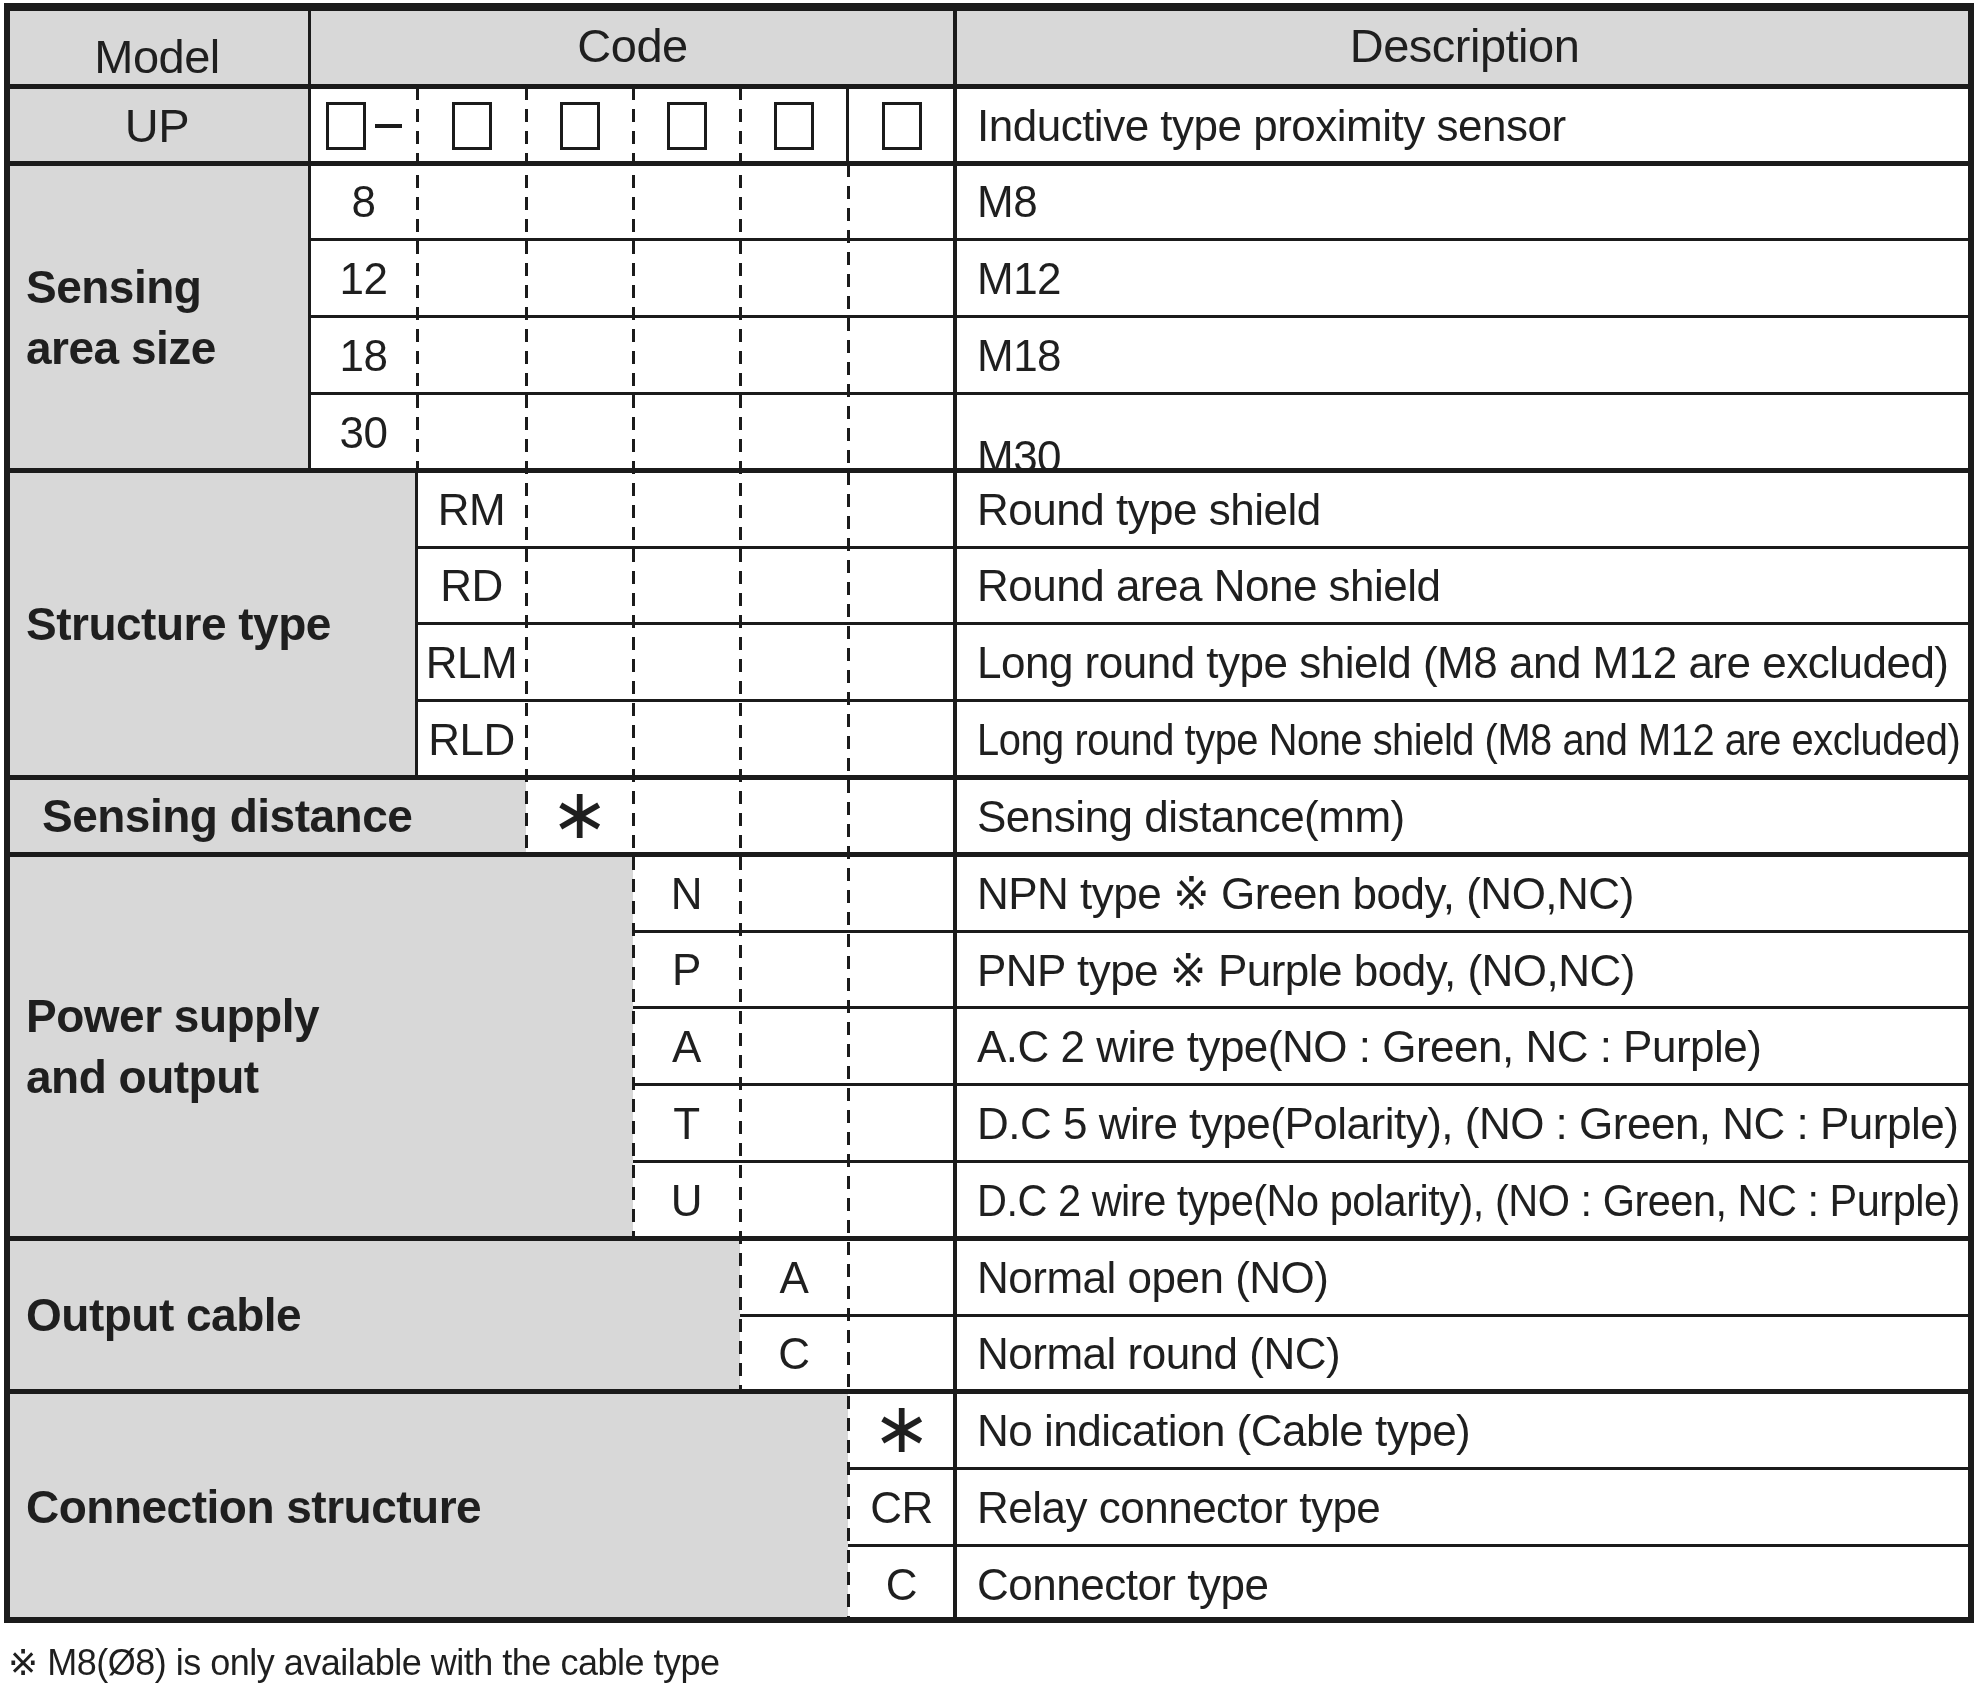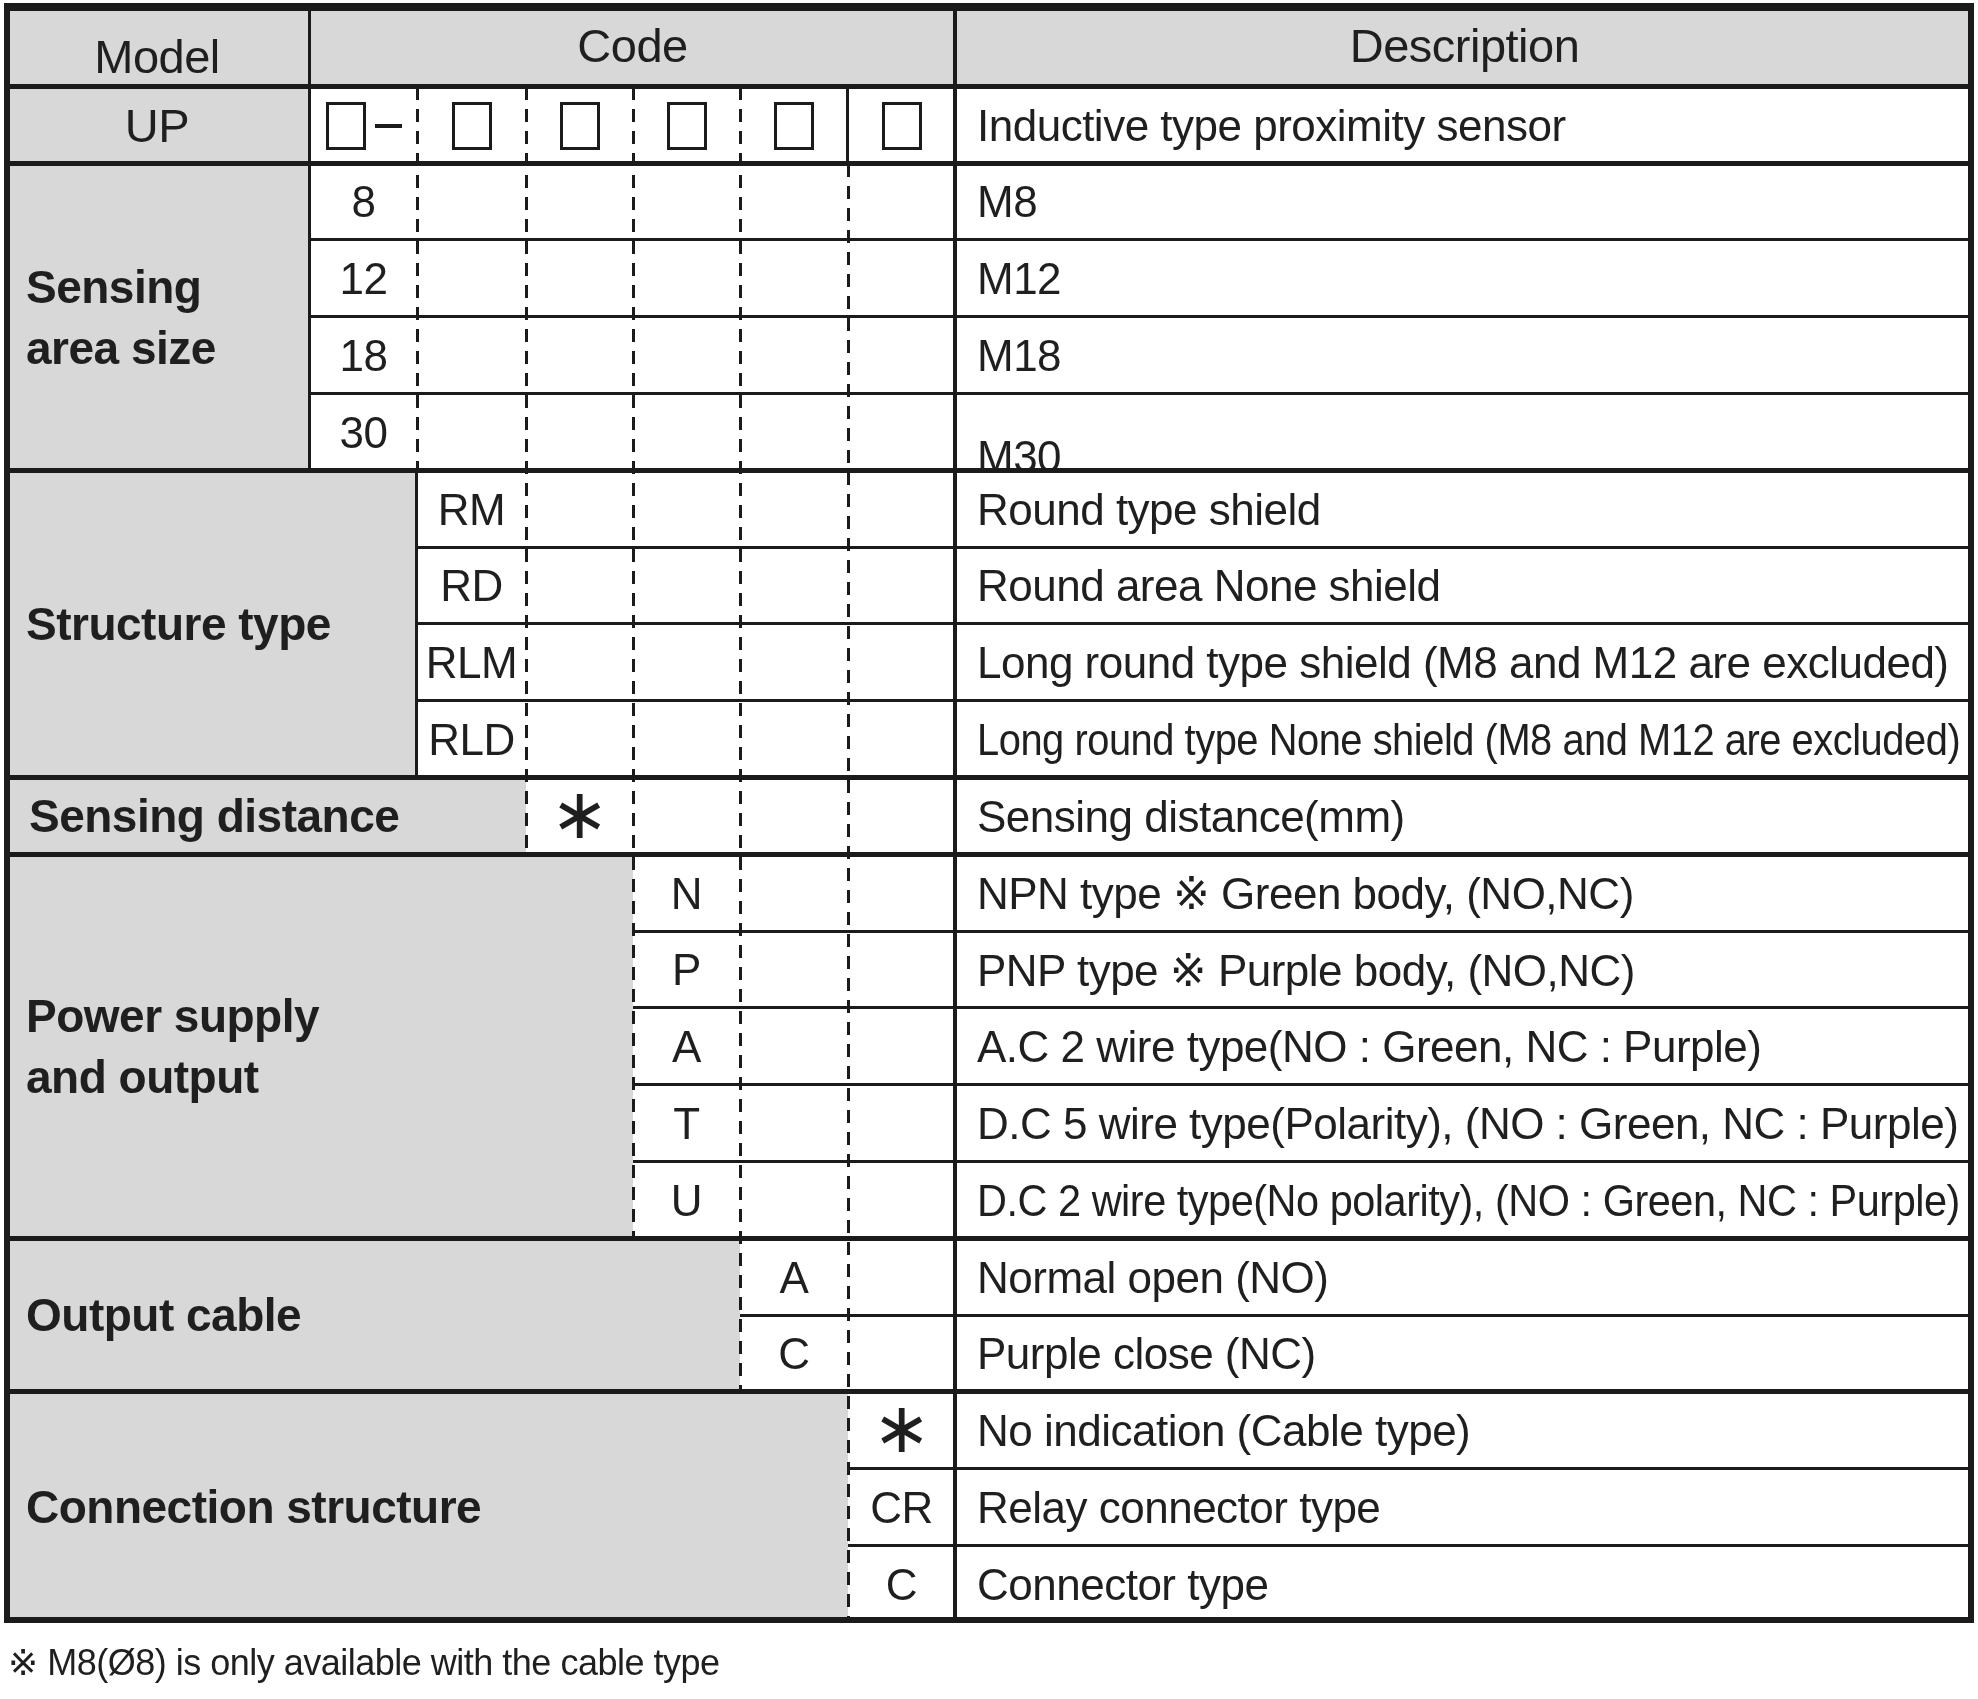--- a/index.html
+++ b/index.html
@@ -119,21 +119,21 @@
       </div>
       <div class="abs cell left txt" style="left: 955px; top: 624px; width: 1019px; height: 77px;">
         <span class="fit">Long round type shield (M8 and M12 are excluded)</span>
       </div>
       <div class="abs cell center code" style="left: 417px; top: 701px; width: 109px; height: 77px;">
         <span class="fitc">RLD</span>
       </div>
       <div class="abs cell left txt" style="left: 955px; top: 701px; width: 1019px; height: 77px;">
         <span class="fit" style="transform: scaleX(0.905);">Long round type None shield (M8 and M12 are excluded)</span>
       </div>
-      <div class="abs cell left" style="left: 7px; top: 778px; width: 522px; height: 77px;">
+      <div class="abs cell left" style="left: 20px; top: 778px; width: 522px; height: 77px;">
         <span class="lbl">Sensing distance</span>
       </div>
       <div class="abs cell center ast" style="left: 526px; top: 778px; width: 107px; height: 77px;">
         <span class="fitc">∗</span>
       </div>
       <div class="abs cell left txt" style="left: 955px; top: 778px; width: 1019px; height: 77px;">
         <span class="fit">Sensing distance(mm)</span>
       </div>
       <div class="abs cell left" style="left: 4px; top: 855px; width: 629px; height: 384px;">
         <span class="lbl">Power supply
@@ -175,21 +175,21 @@
       <div class="abs cell center code" style="left: 740px; top: 1239px; width: 108px; height: 77px;">
         <span class="fitc">A</span>
       </div>
       <div class="abs cell left txt" style="left: 955px; top: 1239px; width: 1019px; height: 77px;">
         <span class="fit">Normal open (NO)</span>
       </div>
       <div class="abs cell center code" style="left: 740px; top: 1316px; width: 108px; height: 76px;">
         <span class="fitc">C</span>
       </div>
       <div class="abs cell left txt" style="left: 955px; top: 1316px; width: 1019px; height: 76px;">
-        <span class="fit">Purple close (NC)</span>
+        <span class="fit">Normal round (NC)</span>
       </div>
       <div class="abs cell left" style="left: 4px; top: 1392px; width: 844px; height: 231px;">
         <span class="lbl">Connection structure</span>
       </div>
       <div class="abs cell center ast" style="left: 848px; top: 1392px; width: 107px; height: 77px;">
         <span class="fitc">∗</span>
       </div>
       <div class="abs cell left txt" style="left: 955px; top: 1392px; width: 1019px; height: 77px; text-align: center;">
         <span class="fit">No indication (Cable type)</span>
       </div>

